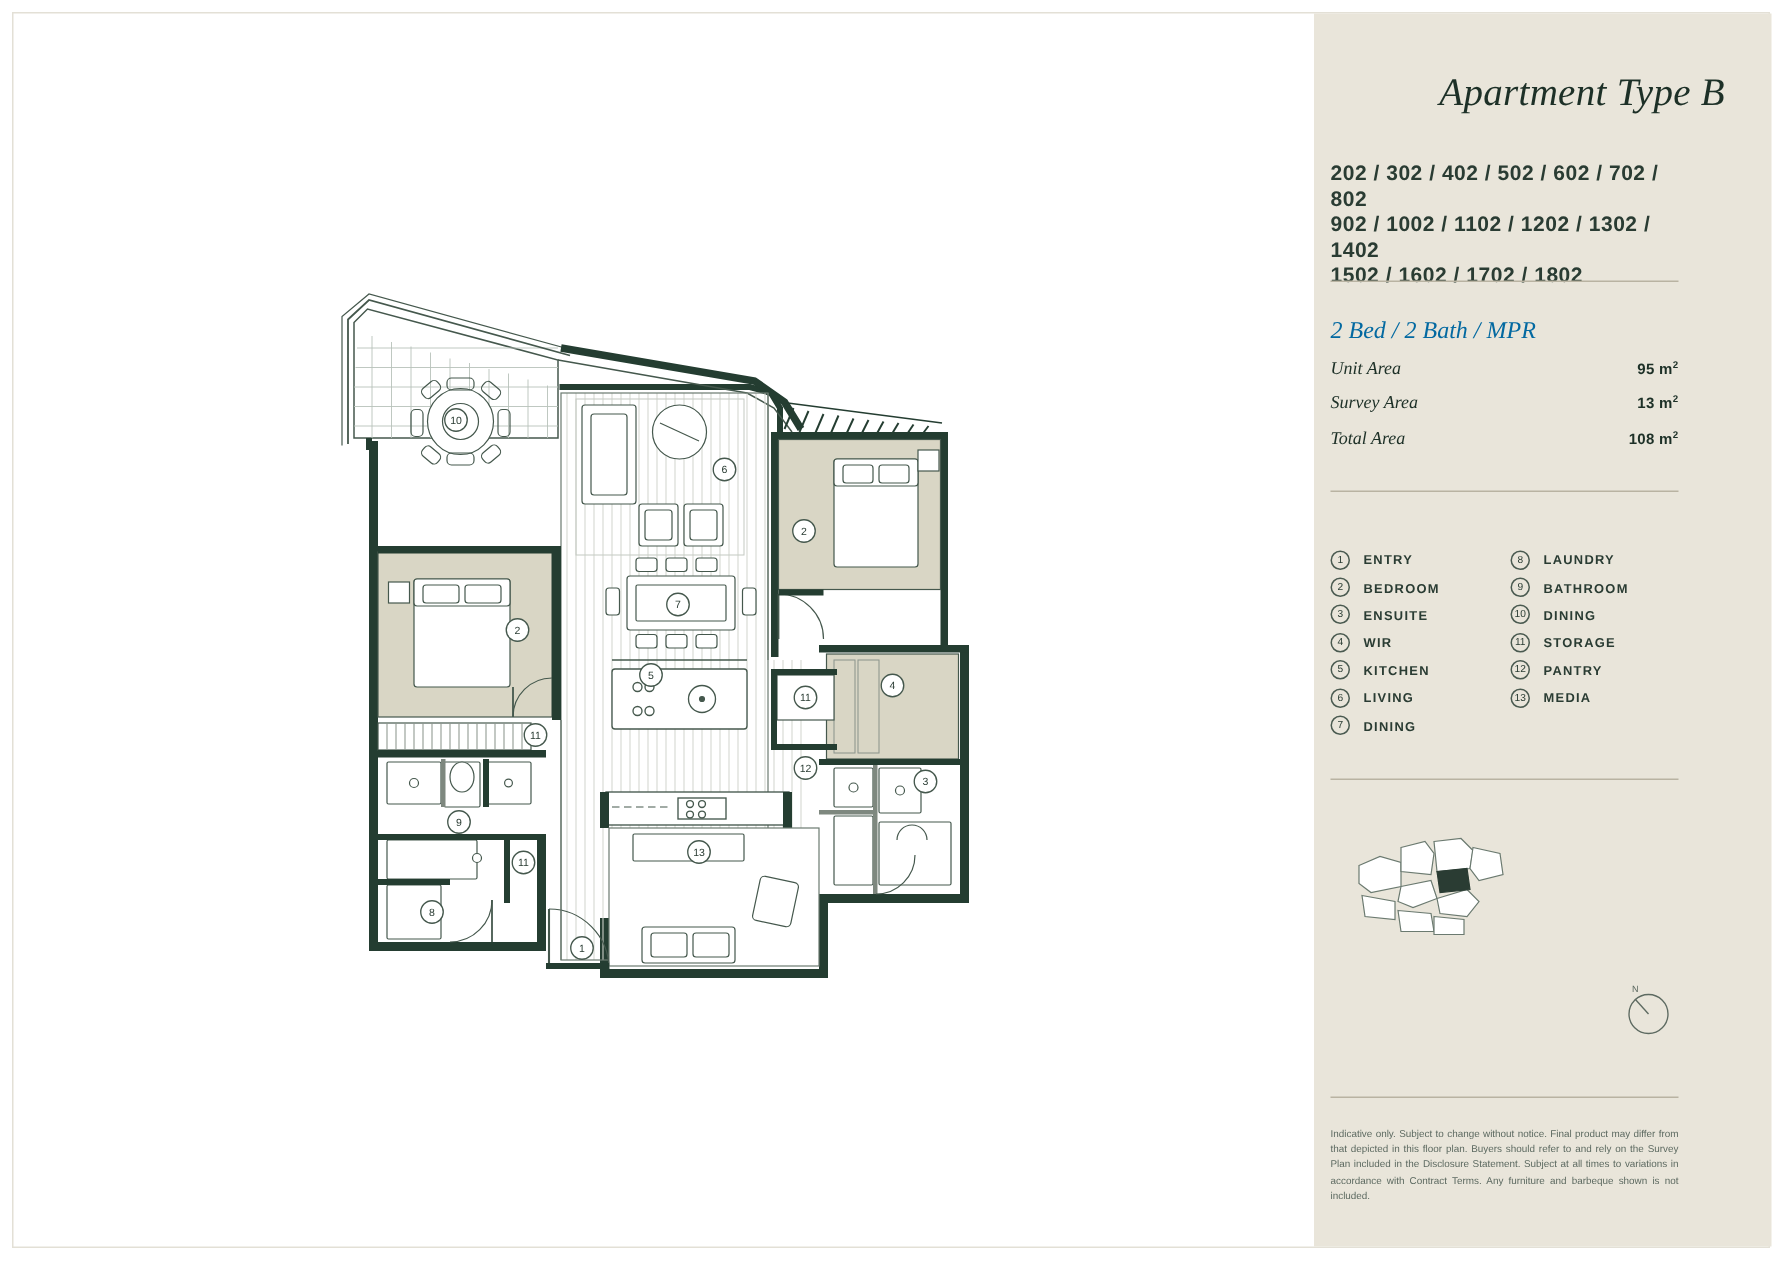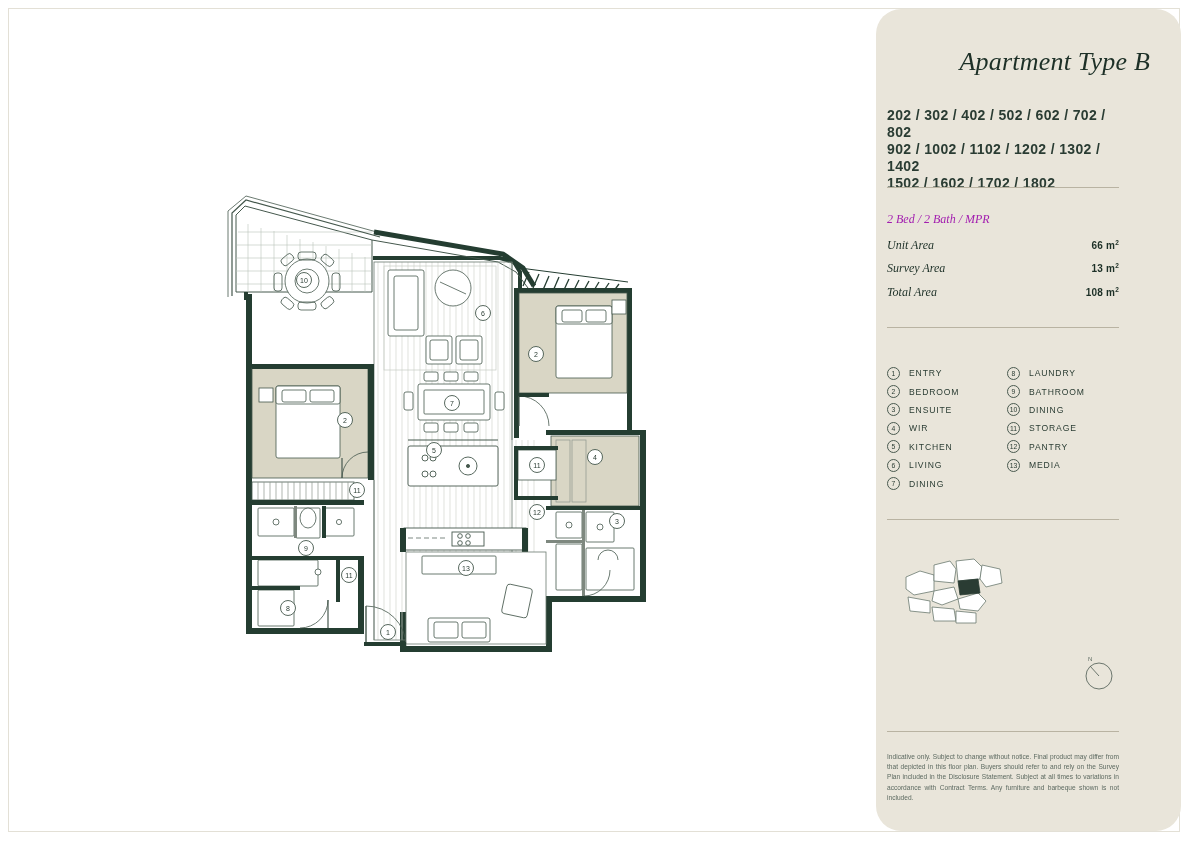--- a/index.html
+++ b/index.html
@@ -33,21 +33,20 @@
   
   .panel {
     position: absolute;
     right: 9px;
     top: 9px;
     width: 305px;
     height: 822px;
     background: #e9e5da;
     box-sizing: border-box;
     padding: 0;
-    border-radius: 25px;
   }
   .panel-inner {
     position: absolute;
     left: 0; top: 0;
     width: 100%; height: 100%;
   }
   .title {
     position: absolute;
     left: 14px;
     top: 38px;
@@ -81,22 +80,22 @@
   .rule-2 { top: 318px; }
   .rule-3 { top: 510px; }
   .rule-4 { top: 722px; }
 
   .beds {
     position: absolute;
     left: 11px;
     top: 203px;
     font-family: "Liberation Serif", serif;
     font-style: italic;
-    font-size: 12px;
-    color: #a21caf;
+    font-size: 16px;
+    color: #0369a1;
   }
   .area-row {
     position: absolute;
     left: 11px;
     width: 232px;
     font-family: "Liberation Serif", serif;
     font-style: italic;
     font-size: 12px;
     color: #1d3027;
     display: flex;
@@ -138,21 +137,21 @@
     color: #2a3c33;
     display: flex;
     align-items: center;
     justify-content: center;
     box-sizing: border-box;
     flex: none;
   }
   .legend-label {
     margin-left: 9px;
     font-size: 8.6px;
-    font-weight: normal;
+    font-weight: bold;
     letter-spacing: 0.85px;
     color: #2a3c33;
   }
 
   
   .keyplan {
     position: absolute;
     left: 10px;
     top: 540px;
     width: 130px;
@@ -520,21 +519,21 @@
         <div>902 / 1002 / 1102 / 1202 / 1302 / 1402</div>
         <div>1502 / 1602 / 1702 / 1802</div>
       </div>
 
       <div class="rule rule-1"></div>
 
       <div class="beds">2 Bed / 2 Bath / MPR</div>
 
       <div class="area-row area-1">
         <span>Unit Area</span>
-        <span class="val"><span>66 m</span><sup>2</sup></span>
+        <span class="val"><span>95 m</span><sup>2</sup></span>
       </div>
       <div class="area-row area-2">
         <span>Survey Area</span>
         <span class="val"><span>13 m</span><sup>2</sup></span>
       </div>
       <div class="area-row area-3">
         <span>Total Area</span>
         <span class="val"><span>108 m</span><sup>2</sup></span>
       </div>
 

